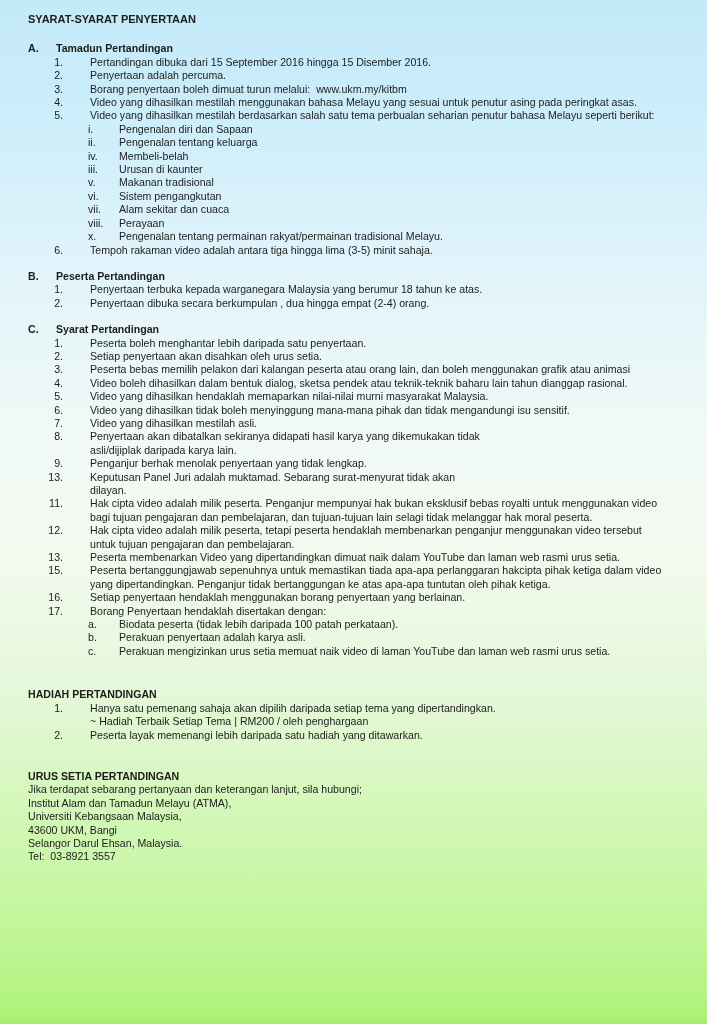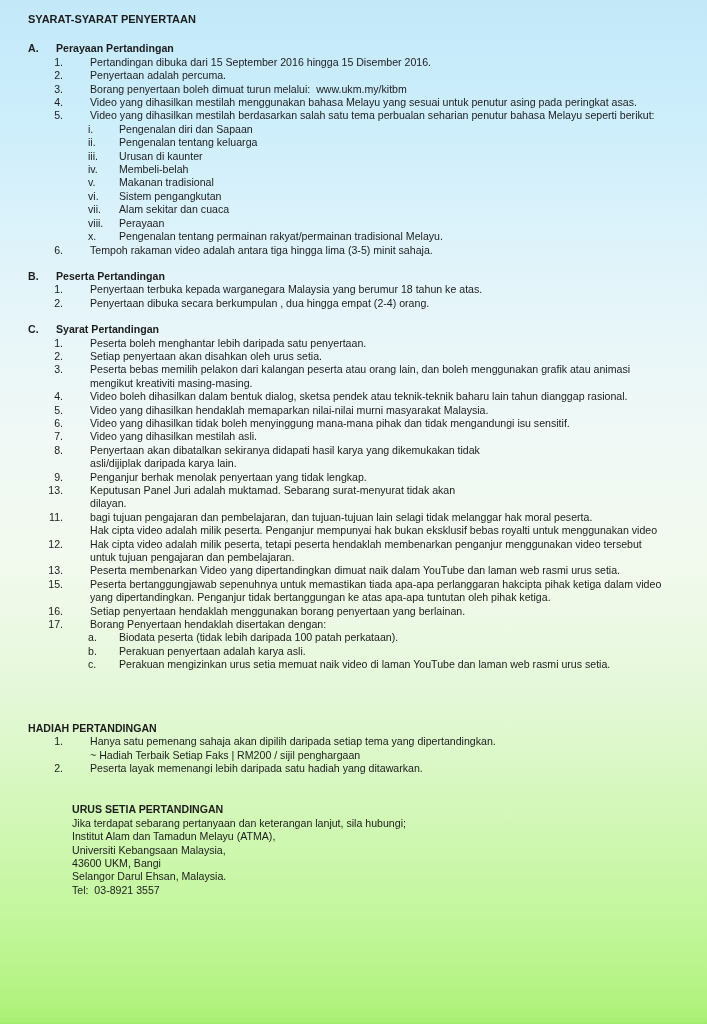--- a/index.html
+++ b/index.html
@@ -18,37 +18,37 @@
   .section.first { margin-top:16px; }
   .sec-title { display:flex; font-weight:bold; }
   .letter { flex:0 0 28px; }
   .row { display:flex; }
   .num { flex:0 0 62px; }
   .num .n { display:inline-block; width:35px; text-align:right; white-space:pre; }
   .subrow { margin-left:60px; }
   .subnum { flex:0 0 31px; white-space:pre; }
   .txt { flex:1; min-width:0; }
   .line { white-space:pre; }
-  .prize { margin-top:50px; }
-  .secretariat { margin-top:28px;margin-left:44px; }
+  .prize { margin-top:30px; }
+  .secretariat { margin-top:28px; }
   .block-title { font-weight:bold; white-space:pre; }
   .bottom-edge { position:fixed; left:0; bottom:0; width:707px; height:2px;
     background:#a3eb6c; }
 </style>
 </head>
 <body>
 
 <div class="page">
   <div class="page-title">SYARAT-SYARAT PENYERTAAN</div>
 
   <div id="sections">
       <div class="section first">
         <div class="sec-title">
           <span class="letter">A.</span>
-          <span>Perayaan Pertandingan</span>
+          <span>Tamadun Pertandingan</span>
         </div>
         <div class="row">
           <span class="num"><span class="n">1.</span></span>
           <div class="txt">
             <div class="line"><span>Pertandingan dibuka dari 15 September 2016 hingga 15 Disember 2016.</span></div>
           </div>
         </div>
         <div class="row">
           <span class="num"><span class="n">2.</span></span>
           <div class="txt">
@@ -79,29 +79,29 @@
             <div class="line"><span>Pengenalan diri dan Sapaan</span></div>
           </div>
         </div>
         <div class="row subrow">
           <span class="subnum">ii.</span>
           <div class="txt">
             <div class="line"><span>Pengenalan tentang keluarga</span></div>
           </div>
         </div>
         <div class="row subrow">
+          <span class="subnum">iv.</span>
+          <div class="txt">
+            <div class="line"><span>Membeli-belah</span></div>
+          </div>
+        </div>
+        <div class="row subrow">
           <span class="subnum">iii.</span>
           <div class="txt">
             <div class="line"><span>Urusan di kaunter</span></div>
-          </div>
-        </div>
-        <div class="row subrow">
-          <span class="subnum">iv.</span>
-          <div class="txt">
-            <div class="line"><span>Membeli-belah</span></div>
           </div>
         </div>
         <div class="row subrow">
           <span class="subnum">v.</span>
           <div class="txt">
             <div class="line"><span>Makanan tradisional</span></div>
           </div>
         </div>
         <div class="row subrow">
           <span class="subnum">vi.</span>
@@ -166,21 +166,20 @@
         <div class="row">
           <span class="num"><span class="n">2.</span></span>
           <div class="txt">
             <div class="line"><span>Setiap penyertaan akan disahkan oleh urus setia.</span></div>
           </div>
         </div>
         <div class="row">
           <span class="num"><span class="n">3.</span></span>
           <div class="txt">
             <div class="line"><span>Peserta bebas memilih pelakon dari kalangan peserta atau orang lain, dan boleh menggunakan grafik atau animasi</span></div>
-            <div class="line"><span>mengikut kreativiti masing-masing.</span></div>
           </div>
         </div>
         <div class="row">
           <span class="num"><span class="n">4.</span></span>
           <div class="txt">
             <div class="line"><span>Video boleh dihasilkan dalam bentuk dialog, sketsa pendek atau teknik-teknik baharu lain tahun dianggap rasional.</span></div>
           </div>
         </div>
         <div class="row">
           <span class="num"><span class="n">5.</span></span>
@@ -216,22 +215,22 @@
         <div class="row">
           <span class="num"><span class="n">13.</span></span>
           <div class="txt">
             <div class="line"><span>Keputusan Panel Juri adalah muktamad. Sebarang surat-menyurat tidak akan</span></div>
             <div class="line"><span>dilayan.</span></div>
           </div>
         </div>
         <div class="row">
           <span class="num"><span class="n">11.</span></span>
           <div class="txt">
+            <div class="line"><span>Hak cipta video adalah milik peserta. Penganjur mempunyai hak bukan eksklusif bebas royalti untuk menggunakan video</span></div>
             <div class="line"><span>bagi tujuan pengajaran dan pembelajaran, dan tujuan-tujuan lain selagi tidak melanggar hak moral peserta.</span></div>
-            <div class="line"><span>Hak cipta video adalah milik peserta. Penganjur mempunyai hak bukan eksklusif bebas royalti untuk menggunakan video</span></div>
           </div>
         </div>
         <div class="row">
           <span class="num"><span class="n">12.</span></span>
           <div class="txt">
             <div class="line"><span>Hak cipta video adalah milik peserta, tetapi peserta hendaklah membenarkan penganjur menggunakan video tersebut</span></div>
             <div class="line"><span>untuk tujuan pengajaran dan pembelajaran.</span></div>
           </div>
         </div>
         <div class="row">
@@ -280,21 +279,21 @@
       </div>
     </div>
 
   <div class="prize">
     <div class="block-title">HADIAH PERTANDINGAN</div>
     <div id="prize-items">
         <div class="row">
           <span class="num"><span class="n">1.</span></span>
           <div class="txt">
             <div class="line"><span>Hanya satu pemenang sahaja akan dipilih daripada setiap tema yang dipertandingkan.</span></div>
-            <div class="line"><span>~ Hadiah Terbaik Setiap Faks | RM200 / sijil penghargaan</span></div>
+            <div class="line"><span>~ Hadiah Terbaik Setiap Tema | RM200 / oleh penghargaan</span></div>
           </div>
         </div>
         <div class="row">
           <span class="num"><span class="n">2.</span></span>
           <div class="txt">
             <div class="line"><span>Peserta layak memenangi lebih daripada satu hadiah yang ditawarkan.</span></div>
           </div>
         </div>
       </div>
   </div>

